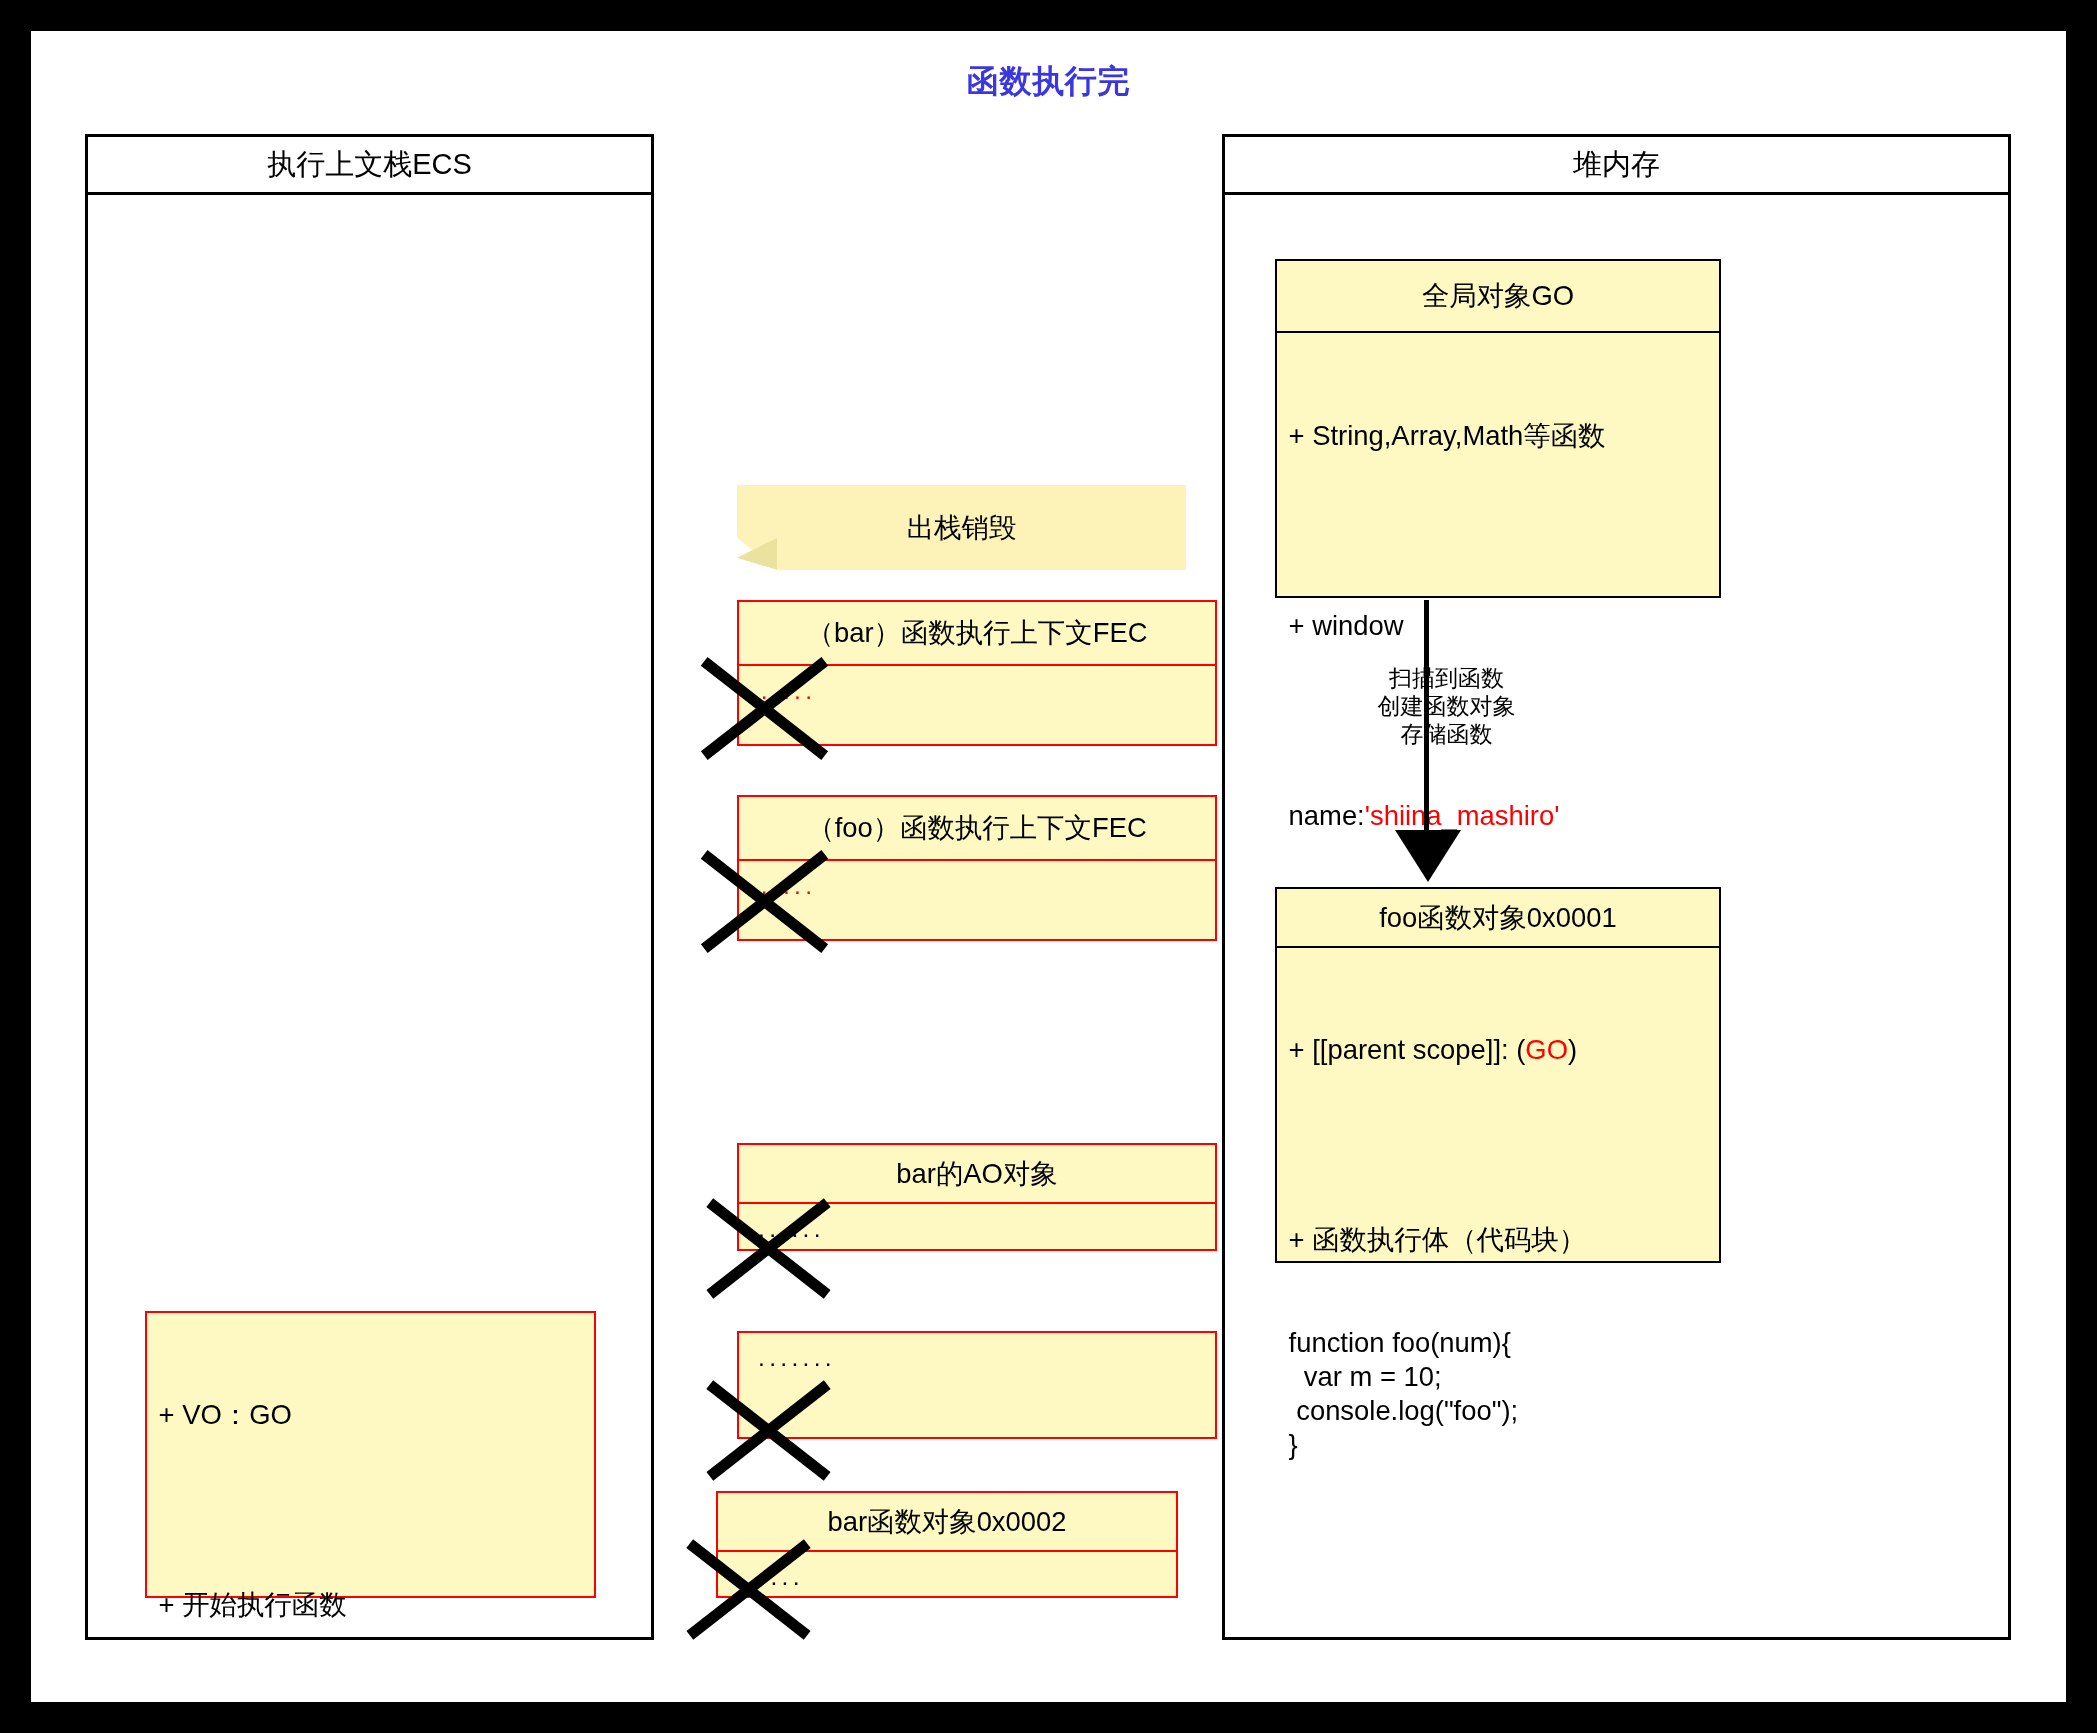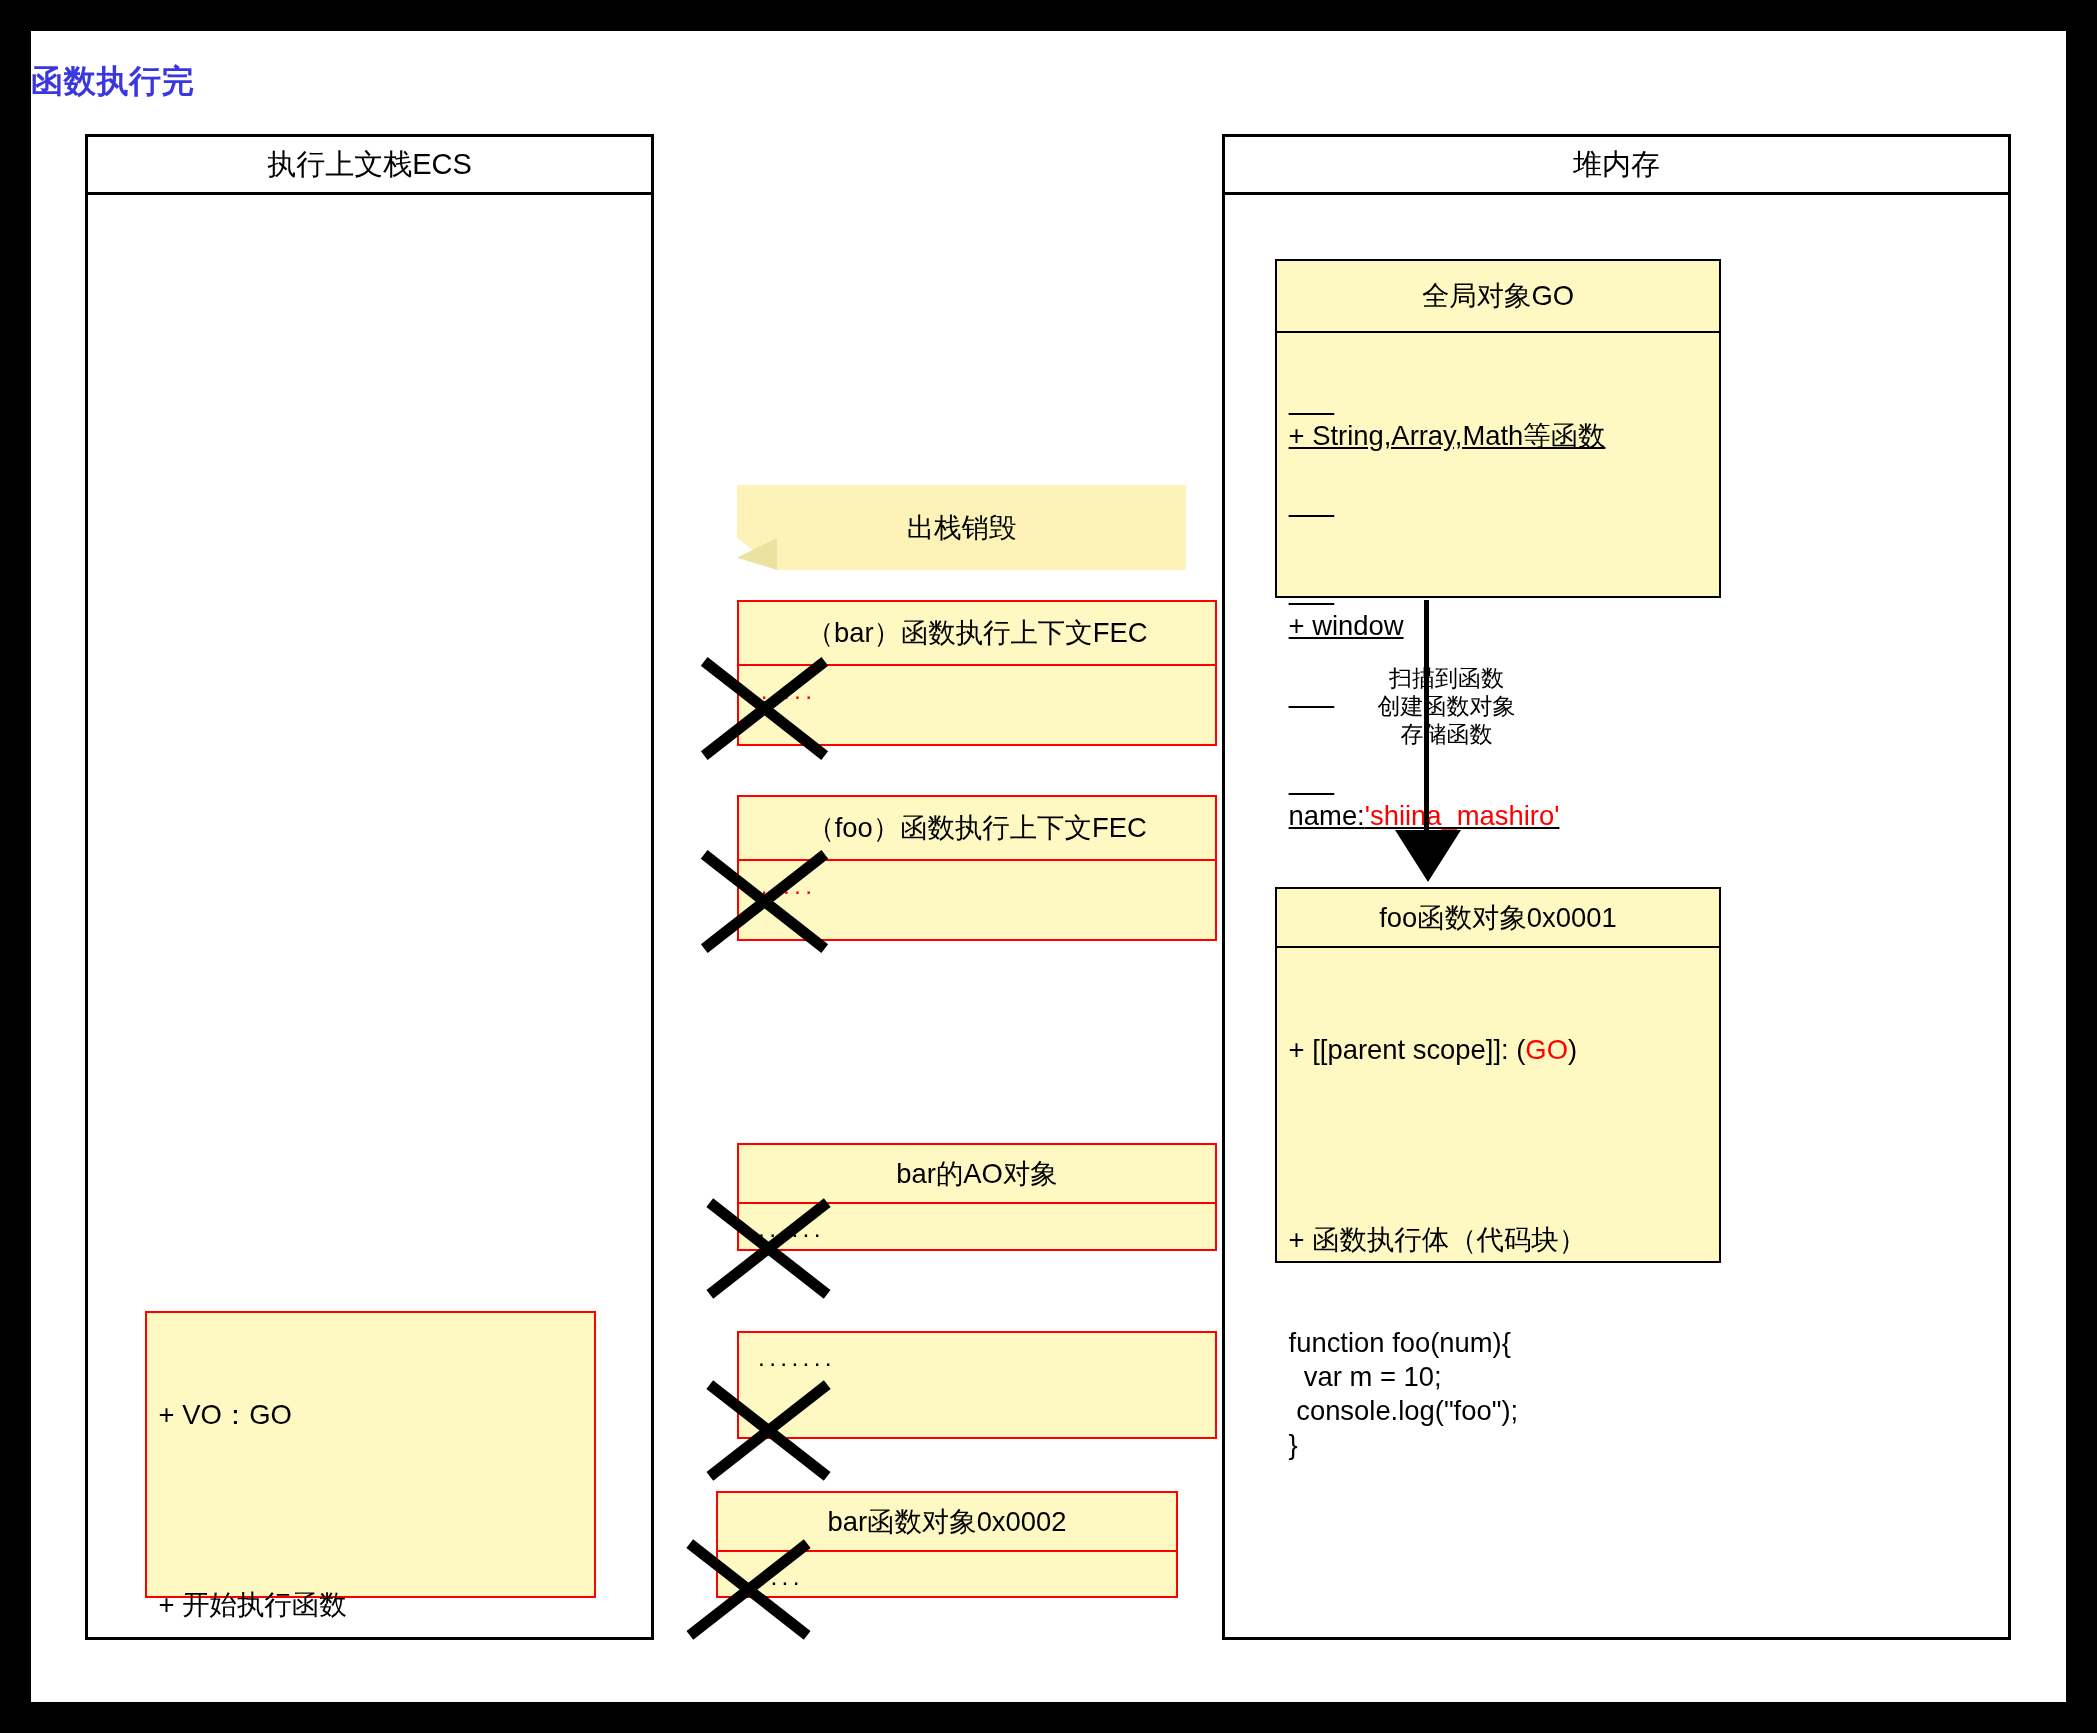--- a/index.html
+++ b/index.html
@@ -12,20 +12,21 @@
   #canvas {
     position: absolute;
     left: 31px; top: 31px;
     width: 2035px; height: 1671px;
     background: #ffffff;
   }
   
   #title {
     position: absolute;
     left: 0; top: 29px; width: 2035px;
+    text-align: center;
     color: #3a36e0;
     font-size: 32px;
     font-weight: bold;
     letter-spacing: 0.7px;
   }
   
   .panel {
     position: absolute;
     border: 3.6px solid #000;
     background: #fff;
@@ -116,21 +117,21 @@
 
   #x-fec-bar { left: 657px; top: 607px;  width: 153px; height: 130px; }
   #x-fec-foo { left: 657px; top: 800px; width: 153px; height: 130px; }
   #x-ao-bar  { left: 663px; top: 1148px; width: 149px; height: 127px; }
   #x-ao-foo  { left: 663px; top: 1330px; width: 149px; height: 127px; }
   #x-fn-bar  { left: 643px; top: 1489px; width: 149px; height: 127px; }
 
   
   #go-box  { left: 1244px; top: 228px;  width: 446px; height: 339px; }
   #go-box .uhead { height: 72px; }
-  #go-box .ubody { padding-top: 17.3px; text-decoration: underline; }
+  #go-box .ubody { padding-top: 17.3px; }
 
   #foo-box { left: 1244px; top: 856px; width: 446px; height: 376px; }
   #foo-box .uhead { height: 59px; }
   #foo-box .ubody { padding-top: 16px; }
 
   
   #arrow { position: absolute; left: 1358px; top: 569px; width: 246px; height: 289px; }
   #arrow .shaft { position: absolute; left: 35px; top: 0; width: 5px; height: 246px; background: #000; }
   #arrow .head {
     position: absolute; left: 5.8px; top: 230px;

